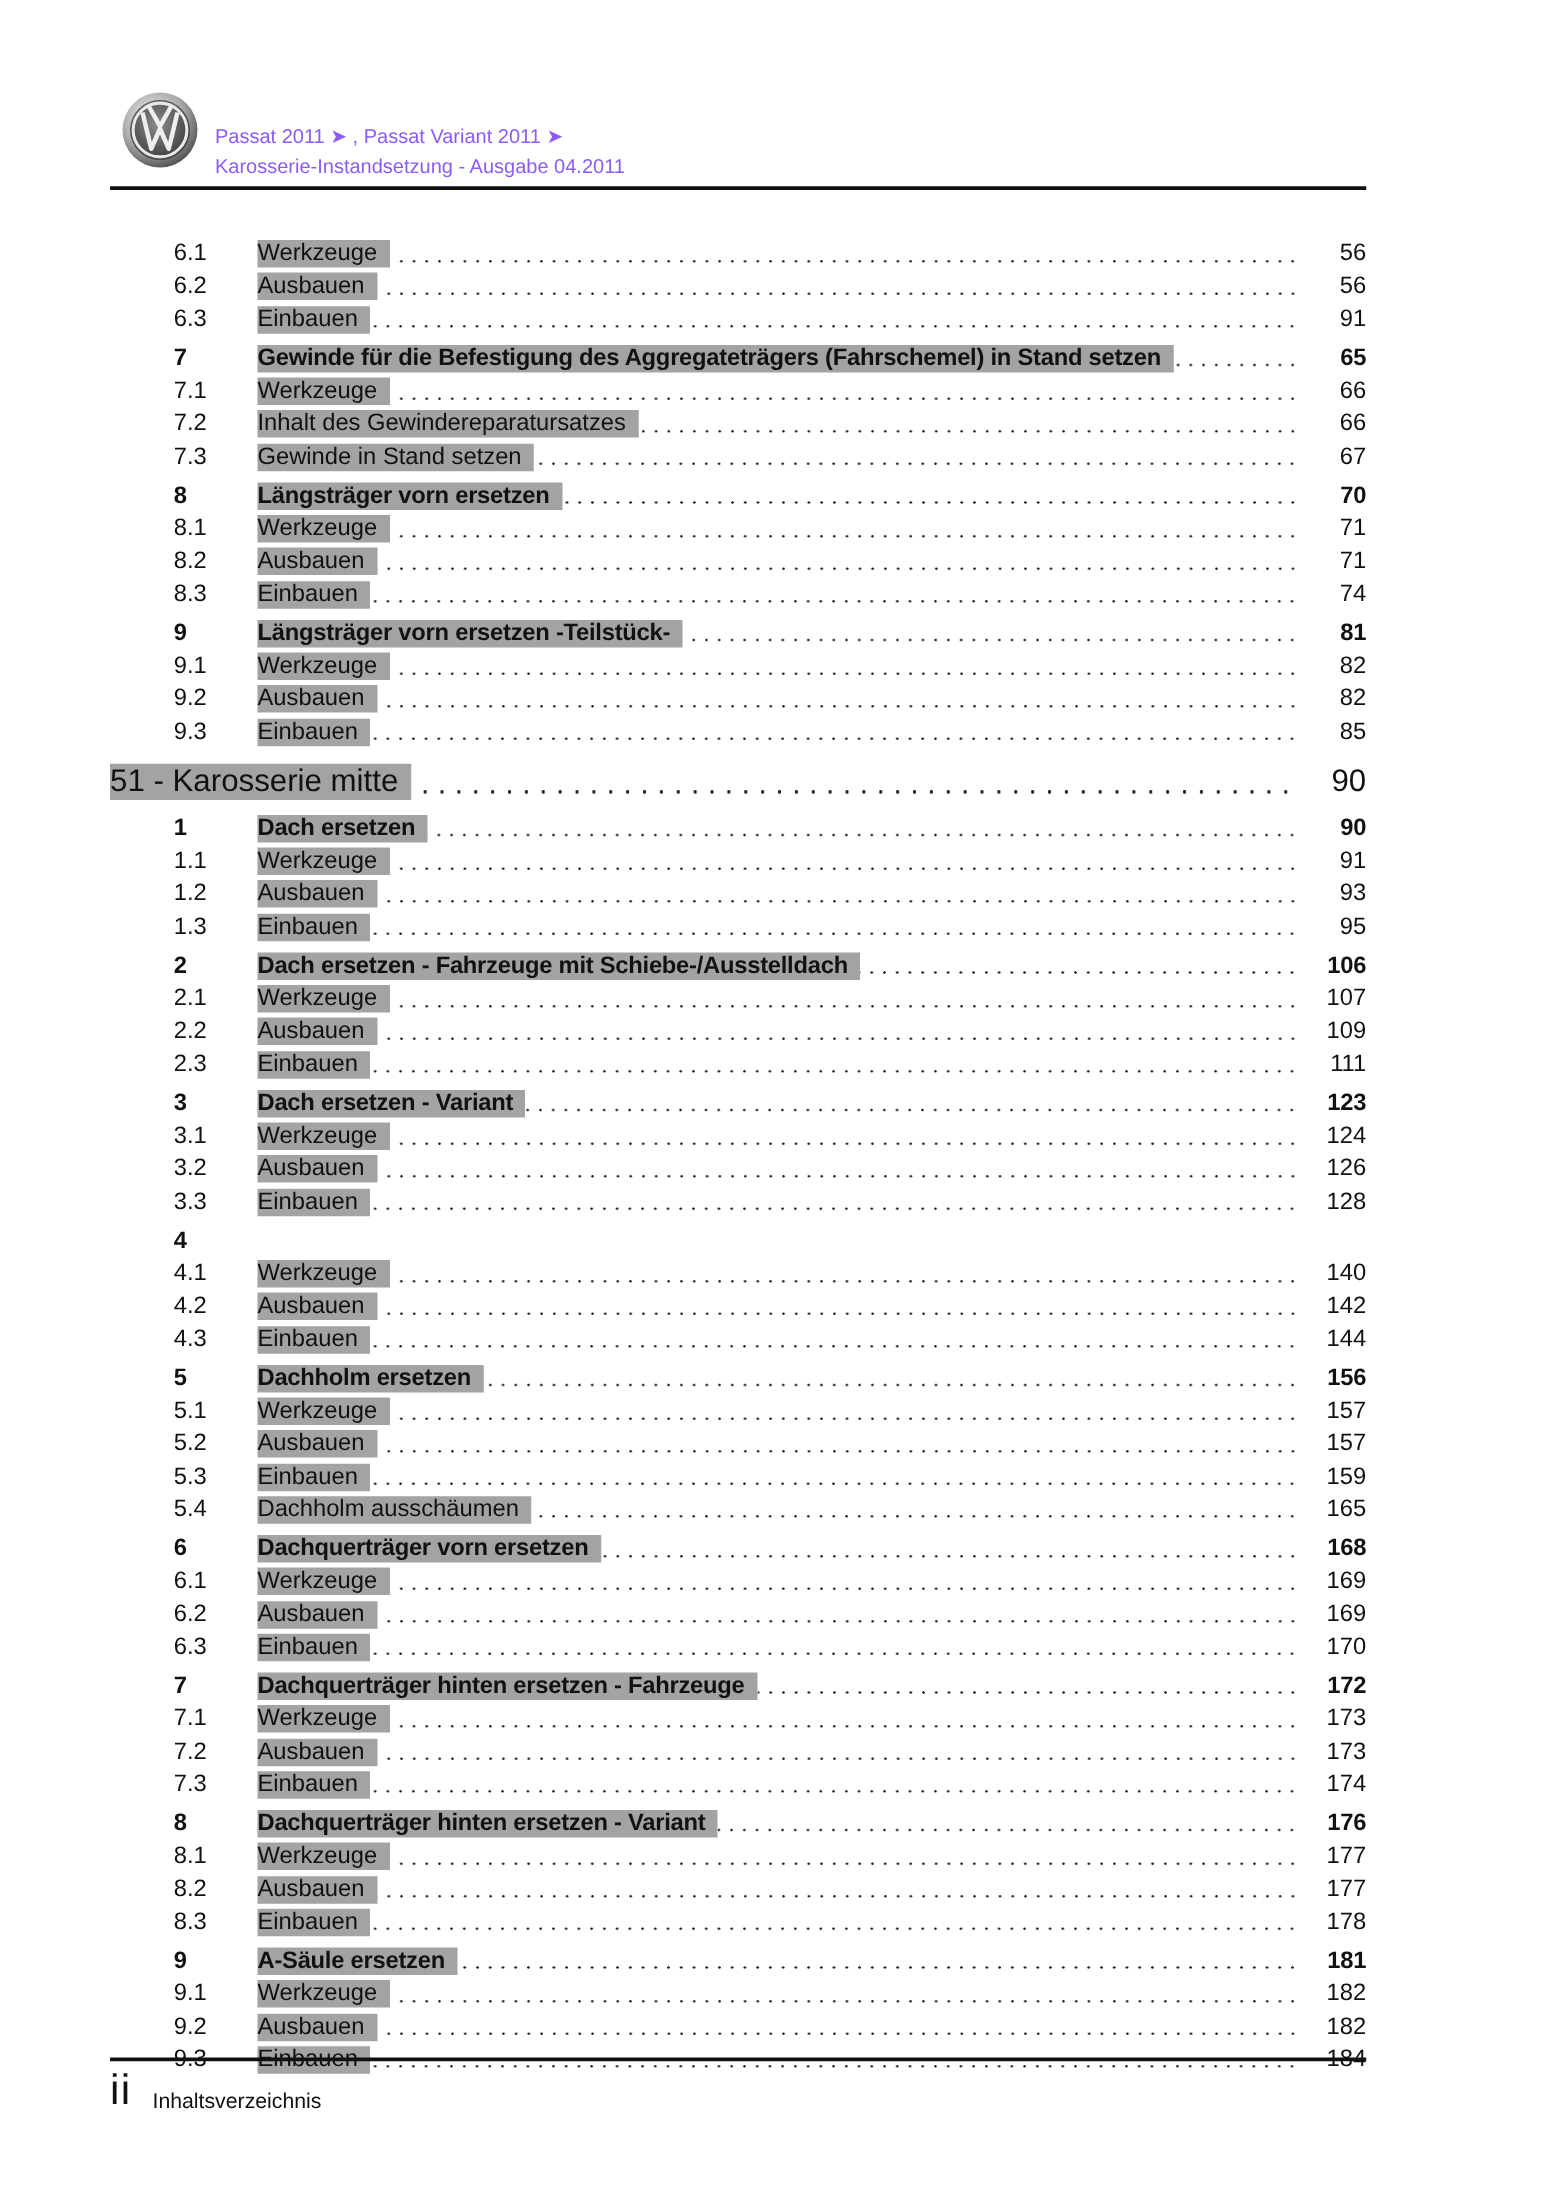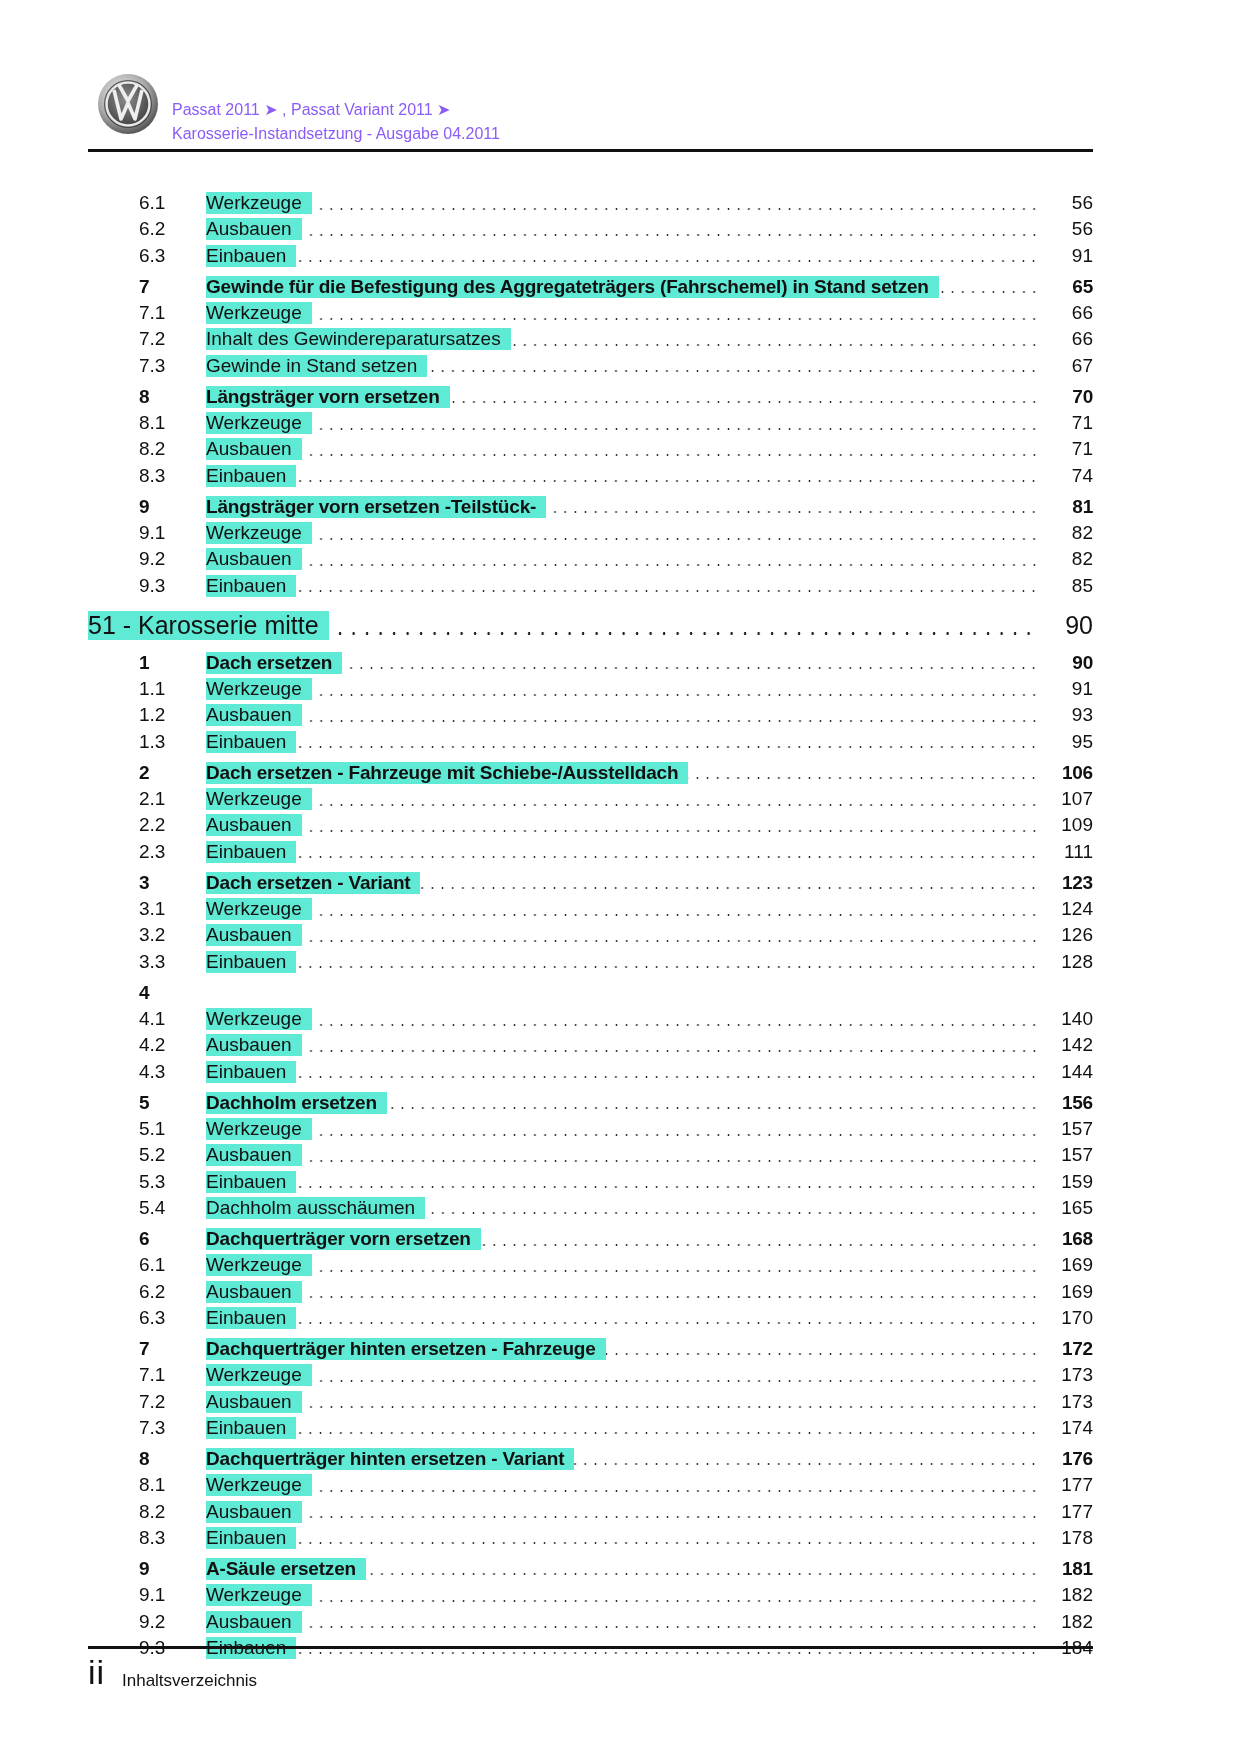--- a/index.html
+++ b/index.html
@@ -13,21 +13,21 @@
     .header-rule { position: absolute; left: 88px; top: 149px; width: 1005px; height: 3px; background: #111; }
 
     
     .toc { position: absolute; left: 88px; top: 190px; width: 1005px; }
     .row { position: relative; height: 26.3px; display: flex; align-items: center; font-size: 19px; }
     .row.section { margin-top: 4.8px; font-weight: bold; letter-spacing: -0.2px; }
     .row.chapter { height: 38px; margin-top: 8px; font-size: 25px; }
     .num { position: absolute; left: 51px; white-space: nowrap; }
     .title-wrap { position: absolute; left: 118px; right: 0; display: flex; align-items: center; }
     .chapter .title-wrap { left: 0; align-items: flex-end; }
-    .title { white-space: nowrap; padding-right: 10px; background: #5eead4; }
+    .title { white-space: nowrap; padding-right: 10px; background: #a3a3a3; }
     .leader { flex: 1; overflow: hidden; white-space: nowrap; height: 1em; line-height: 1em; position: relative; }
     .leader::before {
       content: "";
       position: absolute; left: 0; right: 0; bottom: 3px; height: 2px;
       background-image: radial-gradient(circle, #222 0.9px, transparent 1.1px);
       background-size: 10.2px 2px; background-repeat: repeat-x; background-position: right center;
     }
     .chapter .leader::before { bottom: 5px; height: 3px; background-size: 13.5px 3px;
       background-image: radial-gradient(circle, #222 1.3px, transparent 1.5px); }
     .page-no { min-width: 44px; text-align: right; padding-left: 10px; white-space: nowrap; }

